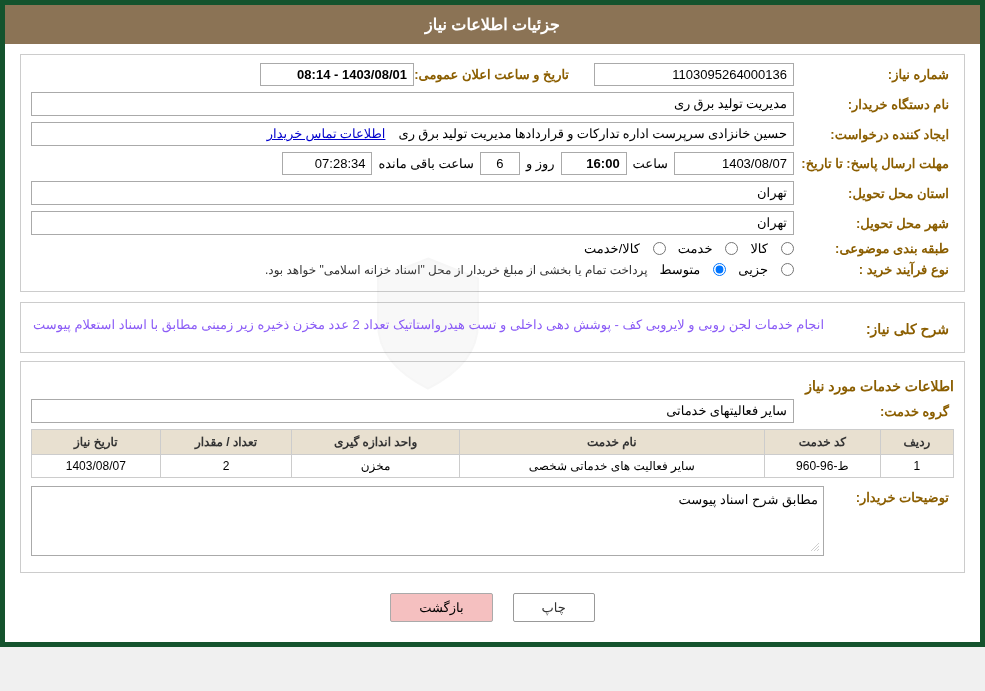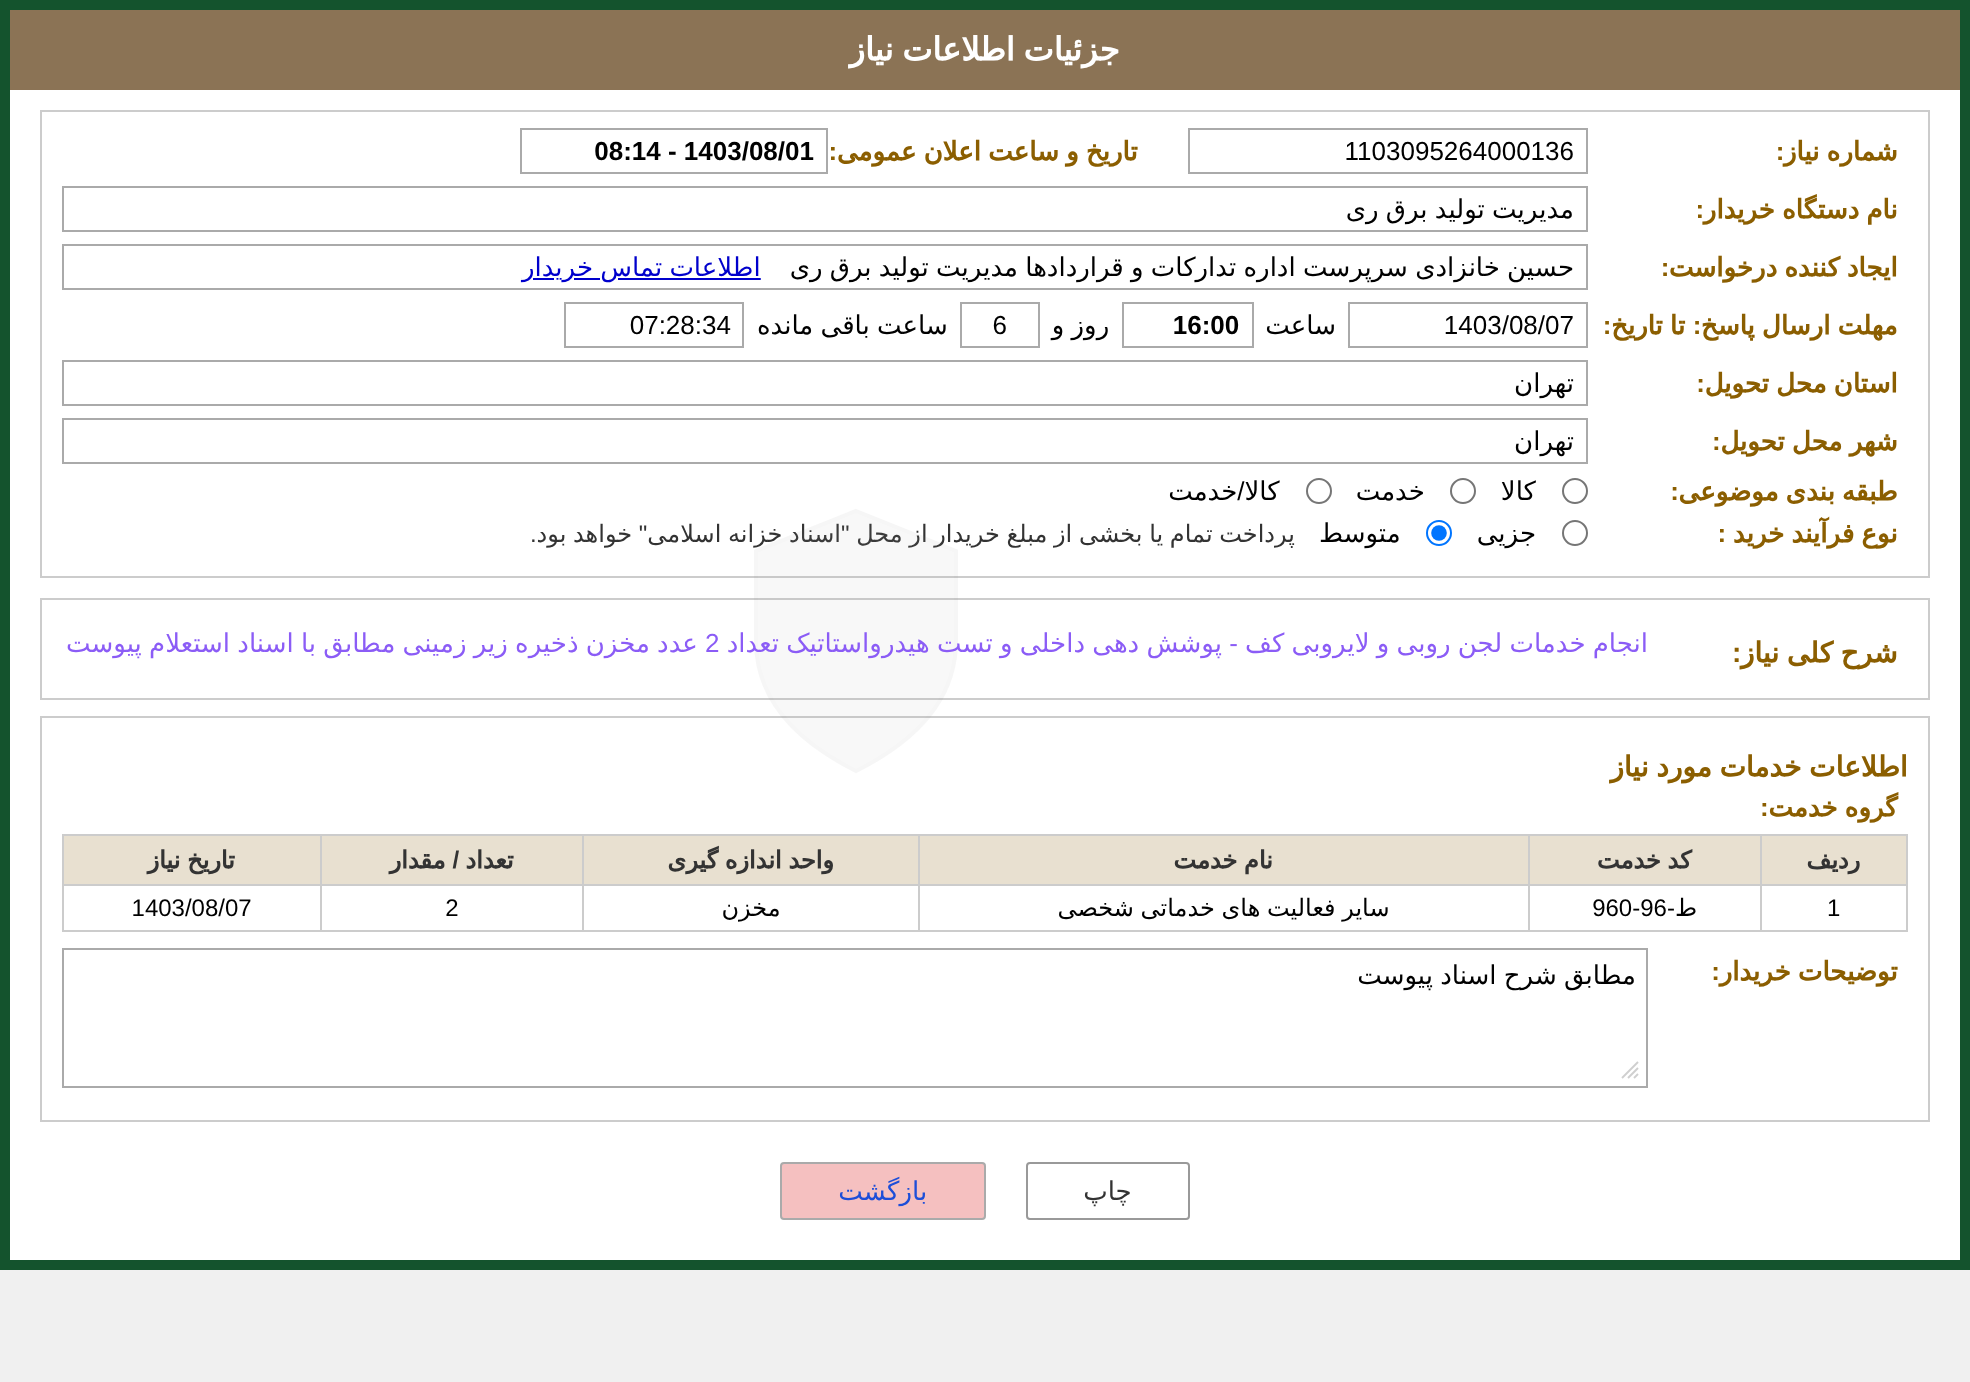--- a/index.html
+++ b/index.html
@@ -47,20 +47,21 @@
       white-space: nowrap;
     }
     .value-box {
       border: 1px solid #aaa;
       background: #fff;
       padding: 3px 6px;
       min-height: 22px;
       flex: 1;
       font-size: 13px;
       direction: rtl;
+      font-family: Liberation Serif, serif;
     }
     .value-box-fixed {
       border: 1px solid #aaa;
       background: #fff;
       padding: 3px 6px;
       min-height: 22px;
       font-size: 13px;
       direction: rtl;
     }
     .value-link {
@@ -142,21 +143,21 @@
       cursor: pointer;
       border-radius: 2px;
       font-family: Tahoma, Arial, sans-serif;
     }
     .btn-print {
       background: #fff;
       color: #333;
     }
     .btn-back {
       background: #f5c0c0;
-      color: #1d4ed8;
+      color: #000000;
       border: 1px solid #aaa;
     }
     .watermark-container {
       position: relative;
     }
     .narration-section {
       border: 1px solid #ccc;
       padding: 10px;
       margin-bottom: 8px;
       background: #fff;
@@ -275,20 +276,21 @@
           <div class="narration-content" style="position:relative;z-index:1;">انجام خدمات  لجن روبی  و لایروبی کف - پوشش دهی داخلی و تست هیدرواستاتیک تعداد 2 عدد مخزن ذخیره زیر زمینی مطابق با اسناد استعلام پیوست</div>
         </div>
       </div>
     </div>
 
     <div class="form-section">
       <div class="section-title">اطلاعات خدمات مورد نیاز</div>
 
       <div class="form-row">
         <span class="label">گروه خدمت:</span>
+        <div class="value-box">سایر فعالیتهای خدماتی</div>
       </div>
 
       <table class="service-table">
         <thead>
           <tr>
             <th>ردیف</th>
             <th>کد خدمت</th>
             <th>نام خدمت</th>
             <th>واحد اندازه گیری</th>
             <th>تعداد / مقدار</th>

